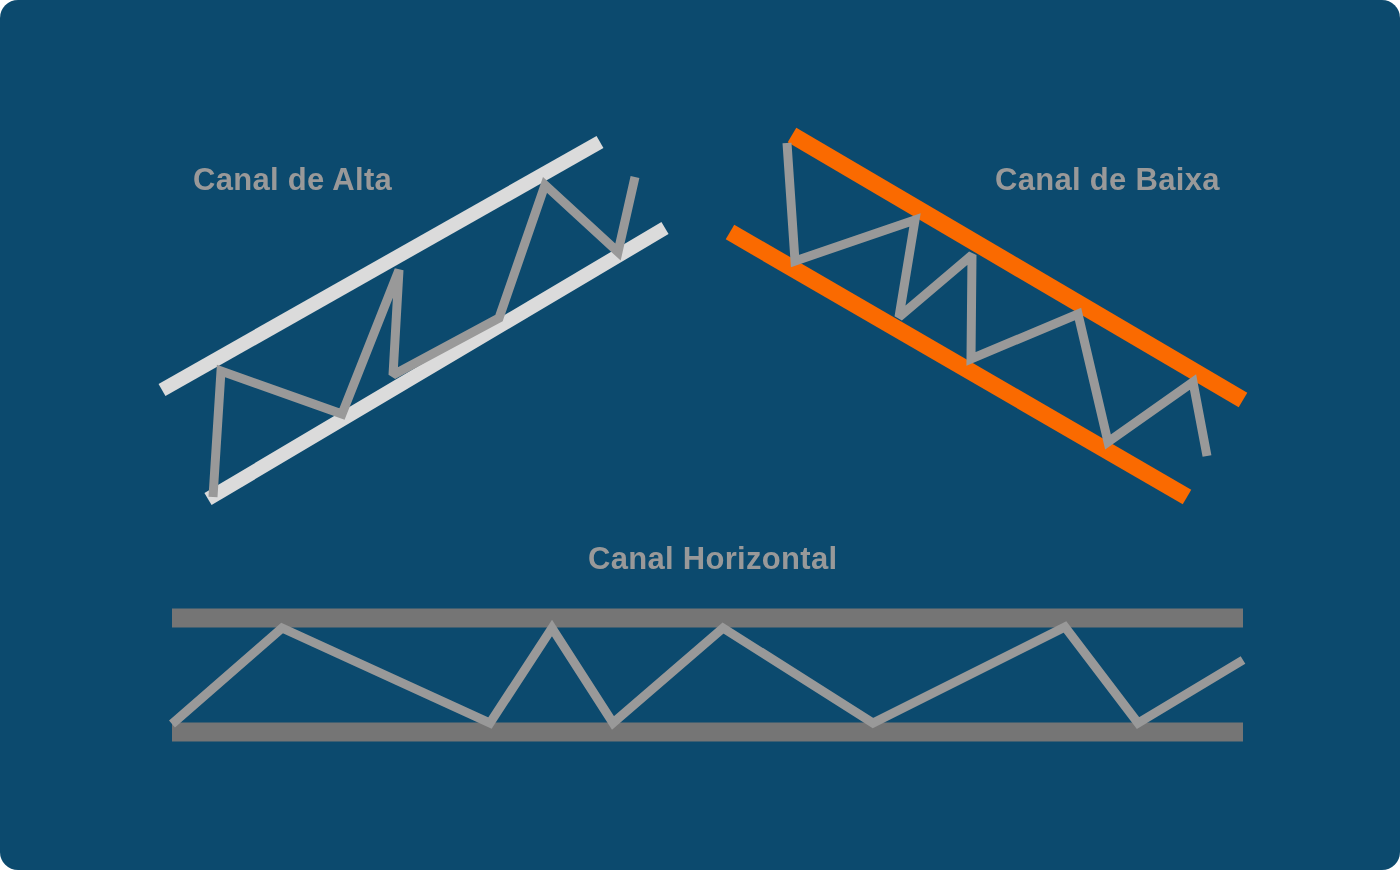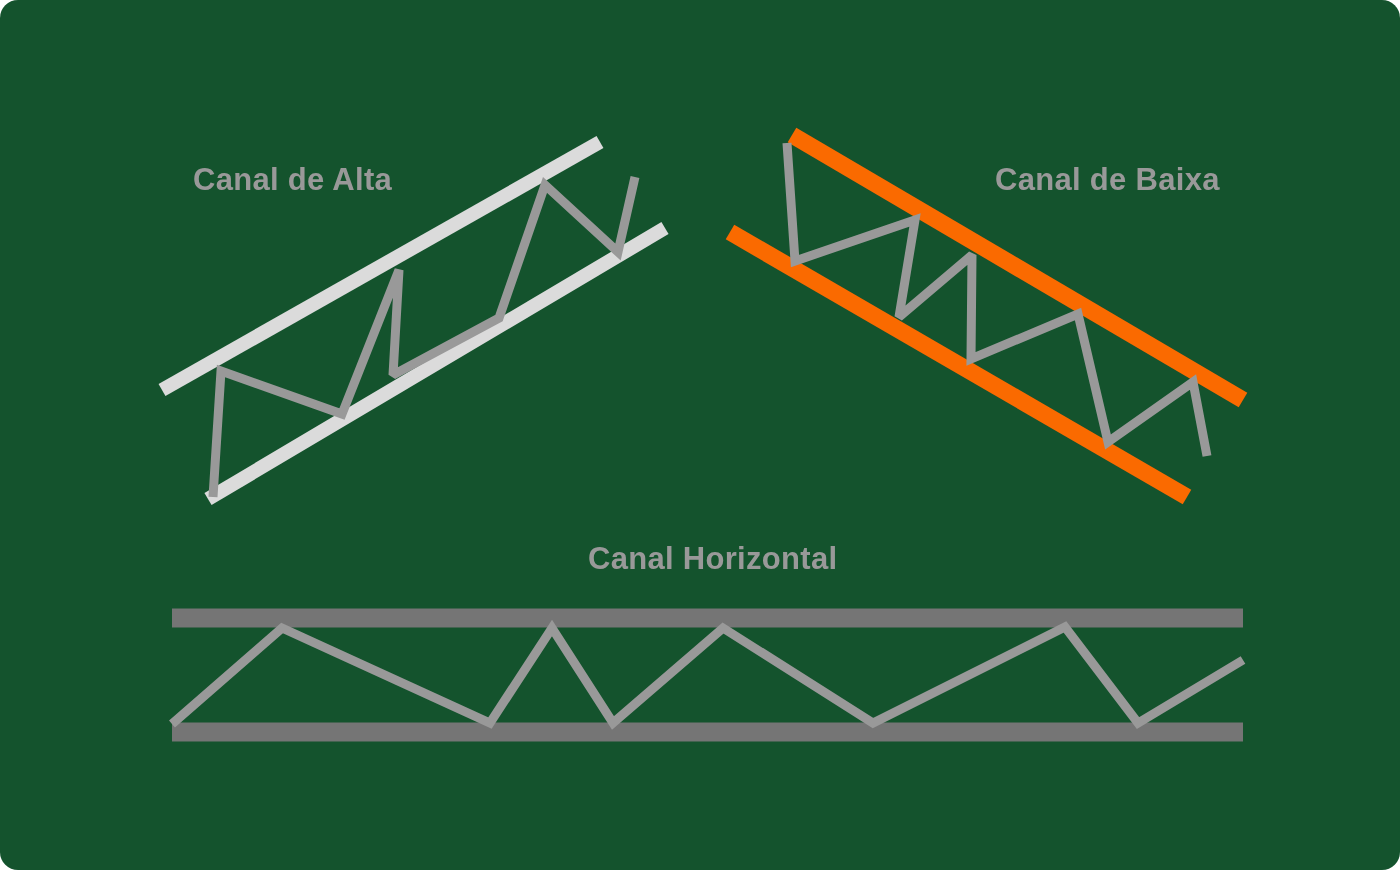--- a/index.html
+++ b/index.html
@@ -7,21 +7,21 @@
     padding: 0;
     background: #FFFFFF;
     width: 1400px;
     height: 870px;
     font-family: "Liberation Sans", sans-serif;
   }
   .panel {
     position: relative;
     width: 1400px;
     height: 870px;
-    background: #14532d;
+    background: #0c4a6e;
     border-radius: 18px;
     overflow: hidden;
   }
   .figure-svg {
     position: absolute;
     left: 0;
     top: 0;
     width: 1400px;
     height: 870px;
     display: block;

